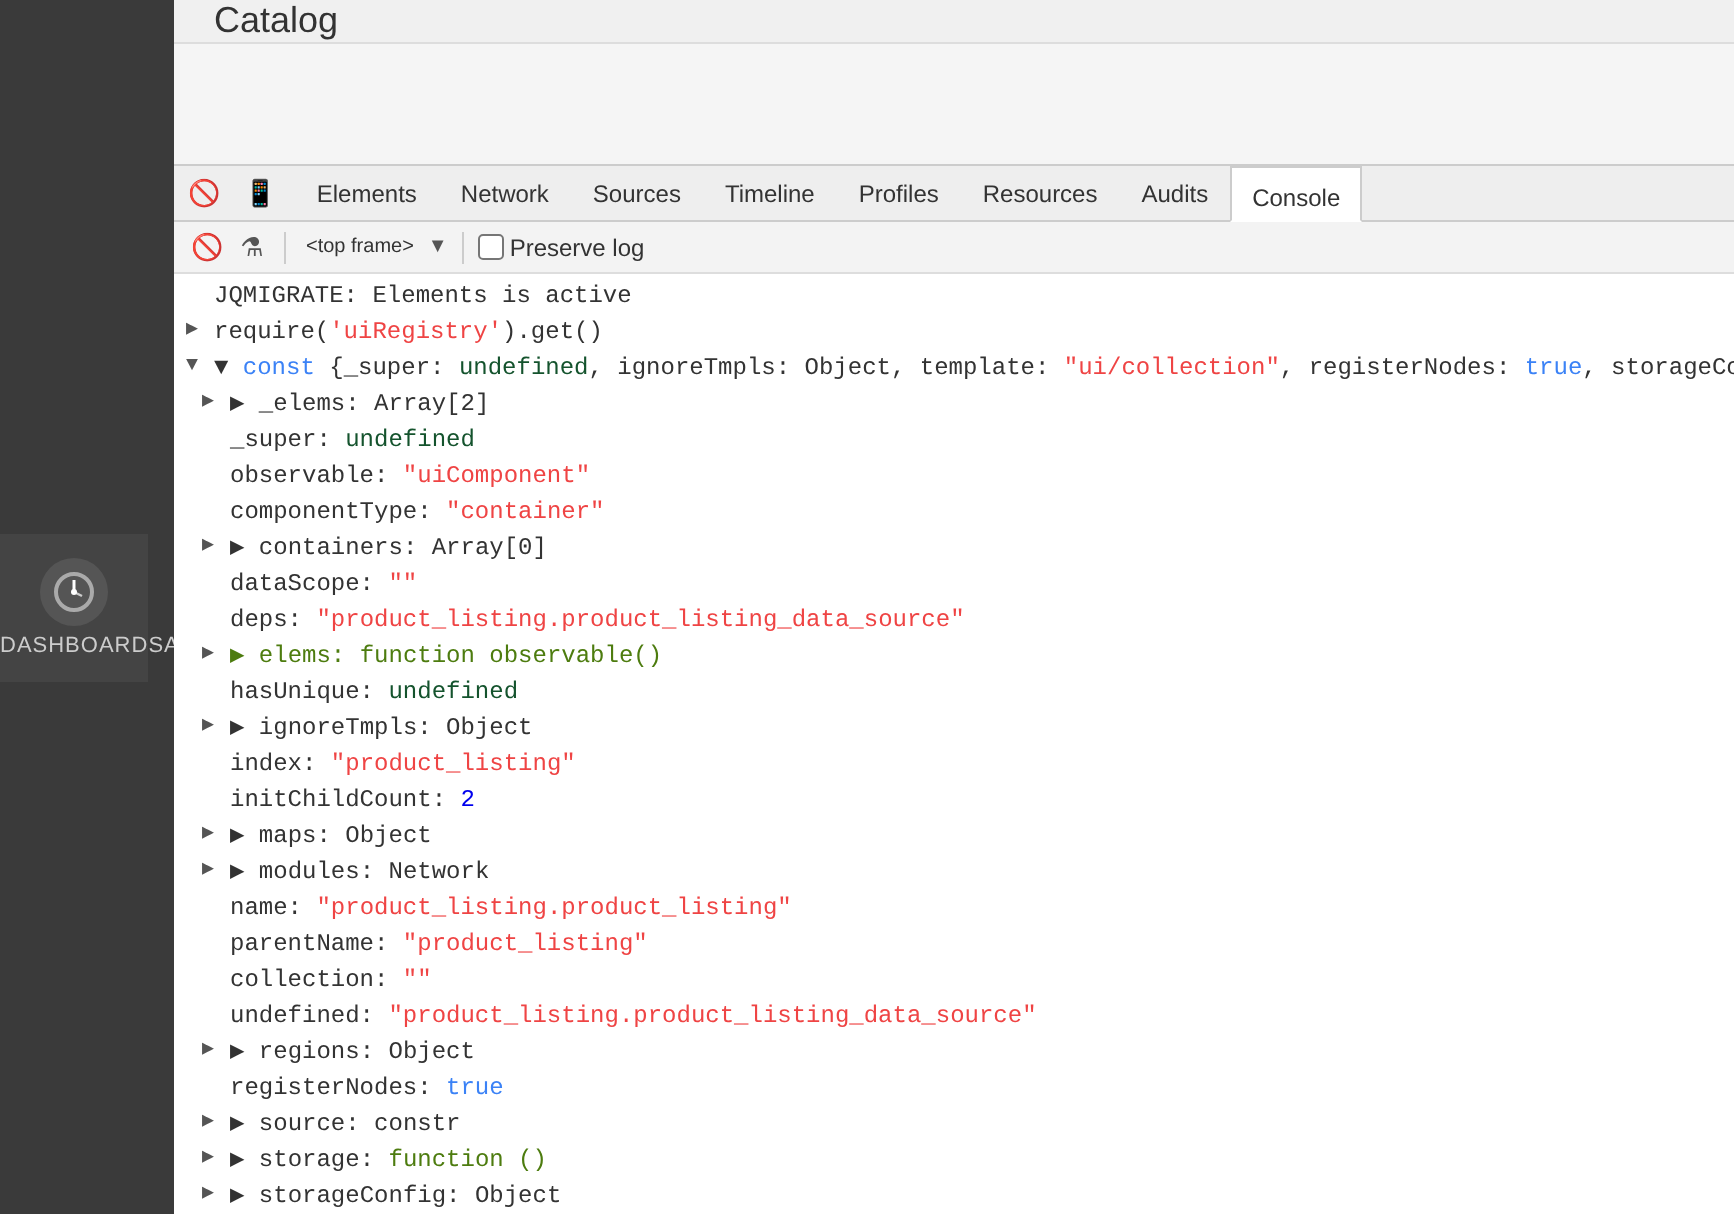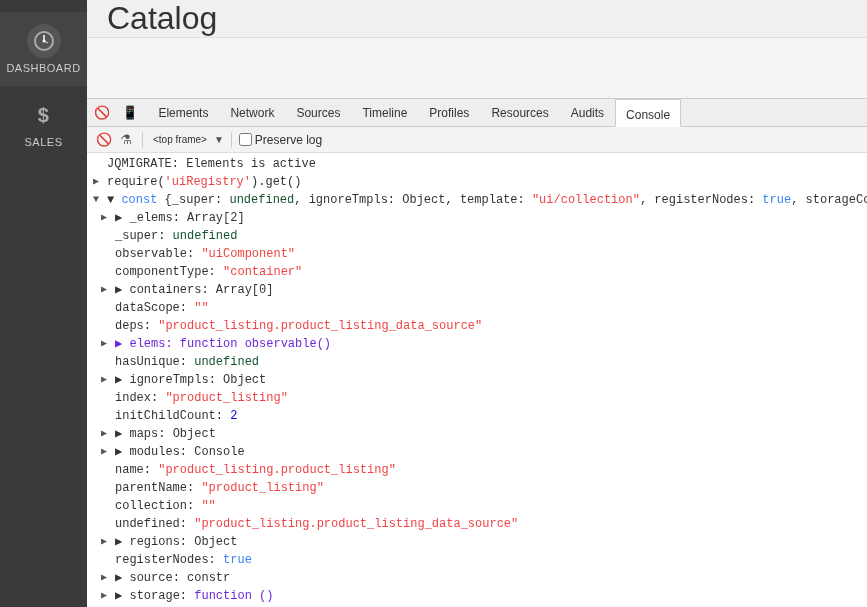--- a/index.html
+++ b/index.html
@@ -3,23 +3,22 @@
   <meta charset="utf-8">
   <style>
     * { margin: 0; padding: 0; box-sizing: border-box; }
     body { font-family: Arial, sans-serif; background: #fff; width: 867px; height: 607px; overflow: hidden; display: flex; flex-direction: row; }
 
     
     .sidebar {
       width: 87px;
       background: #3a3a3a;
       display: flex;
-      flex-direction: column;
-      align-items: center;
-      padding-top: 12px;
+      align-items: center;
+      padding-top: 0;
       flex-shrink: 0;
       height: 100%;
     }
     .sidebar-item {
       width: 100%;
       display: flex;
       flex-direction: column;
       align-items: center;
       padding: 12px 0;
       color: #ccc;
@@ -60,21 +59,21 @@
     
     .top-bar {
       height: 60px;
       background: #f0f0f0;
       border-bottom: 1px solid #ddd;
       display: flex;
       align-items: center;
       padding: 0 20px;
     }
     .page-title {
-      font-size: 32px;
+      font-size: 18px;
       font-weight: 300;
       color: #333;
     }
 
     
     .content-area {
       background: #f5f5f5;
       flex: 1;
       min-height: 60px;
       max-height: 80px;
@@ -200,21 +199,21 @@
       position: absolute;
       left: 6px;
       top: 1px;
       color: #555;
       font-size: 10px;
       cursor: pointer;
     }
 
     .col-blue { color: #00e; }
     .col-gray { color: #14532d; }
-    .col-darkred { color: #6d28d9; }
+    .col-darkred { color: #4d7c0f; }
     .col-string { color: #ef4444; }
     .col-keyword { color: #3b82f6; font-family: Liberation Mono, monospace; }
   </style>
 </head>
 <body>
 
 <div class="sidebar">
   <div class="sidebar-item active">
     <div class="icon-circle">
       <svg width="22" height="22" viewBox="0 0 22 22" fill="none">
@@ -296,21 +295,21 @@
         <div class="console-line" style="padding-left: 28px;"><span>componentType: </span><span class="col-string">"container"</span></div>
         <div class="console-line" style="padding-left: 28px;"><span class="line-arrow" style="left: 14px;">▶</span><span>▶ containers: Array[0]</span></div>
         <div class="console-line" style="padding-left: 28px;"><span>dataScope: </span><span class="col-string">""</span></div>
         <div class="console-line" style="padding-left: 28px;"><span>deps: </span><span class="col-string">"product_listing.product_listing_data_source"</span></div>
         <div class="console-line" style="padding-left: 28px;"><span class="line-arrow" style="left: 14px;">▶</span><span class="col-darkred">▶ elems: function observable()</span></div>
         <div class="console-line" style="padding-left: 28px;"><span>hasUnique: </span><span class="col-gray">undefined</span></div>
         <div class="console-line" style="padding-left: 28px;"><span class="line-arrow" style="left: 14px;">▶</span><span>▶ ignoreTmpls: Object</span></div>
         <div class="console-line" style="padding-left: 28px;"><span>index: </span><span class="col-string">"product_listing"</span></div>
         <div class="console-line" style="padding-left: 28px;"><span>initChildCount: </span><span class="col-blue">2</span></div>
         <div class="console-line" style="padding-left: 28px;"><span class="line-arrow" style="left: 14px;">▶</span><span>▶ maps: Object</span></div>
-        <div class="console-line" style="padding-left: 28px;"><span class="line-arrow" style="left: 14px;">▶</span><span>▶ modules: Console</span></div>
+        <div class="console-line" style="padding-left: 28px;"><span class="line-arrow" style="left: 14px;">▶</span><span>▶ modules: Network</span></div>
         <div class="console-line" style="padding-left: 28px;"><span>name: </span><span class="col-string">"product_listing.product_listing"</span></div>
         <div class="console-line" style="padding-left: 28px;"><span>parentName: </span><span class="col-string">"product_listing"</span></div>
         <div class="console-line" style="padding-left: 28px;"><span>collection: </span><span class="col-string">""</span></div>
         <div class="console-line" style="padding-left: 28px;"><span>undefined: </span><span class="col-string">"product_listing.product_listing_data_source"</span></div>
         <div class="console-line" style="padding-left: 28px;"><span class="line-arrow" style="left: 14px;">▶</span><span>▶ regions: Object</span></div>
         <div class="console-line" style="padding-left: 28px;"><span>registerNodes: </span><span class="col-keyword">true</span></div>
         <div class="console-line" style="padding-left: 28px;"><span class="line-arrow" style="left: 14px;">▶</span><span>▶ source: constr</span></div>
         <div class="console-line" style="padding-left: 28px;"><span class="line-arrow" style="left: 14px;">▶</span><span>▶ storage: </span><span class="col-darkred">function ()</span></div>
         <div class="console-line" style="padding-left: 28px;"><span class="line-arrow" style="left: 14px;">▶</span><span>▶ storageConfig: Object</span></div>
       </div>

